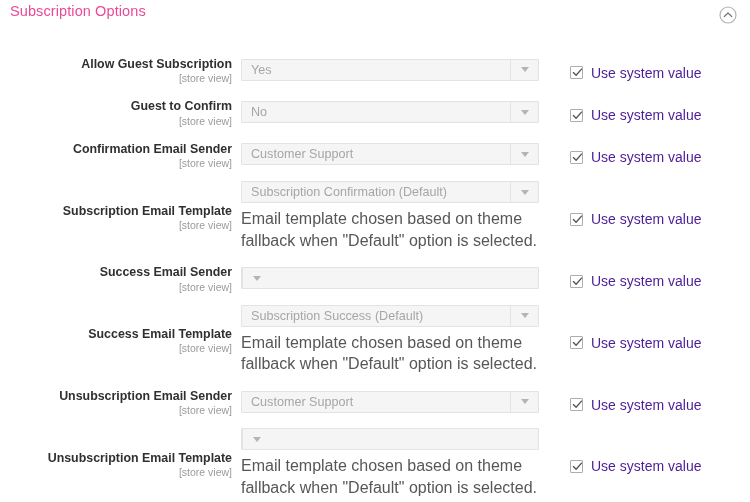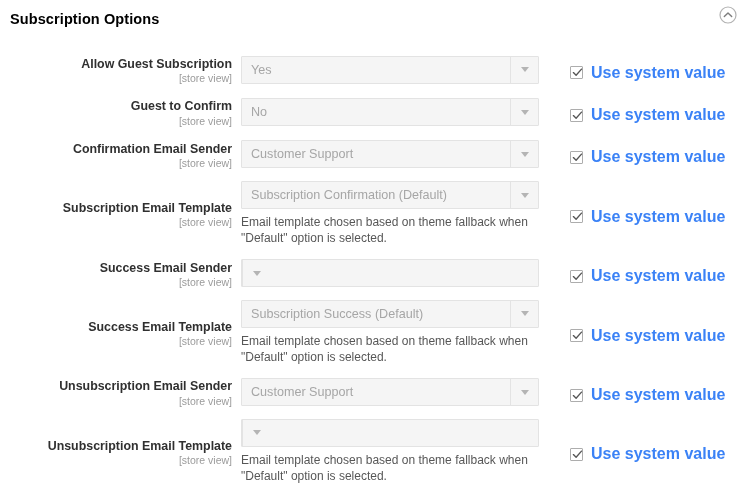--- a/index.html
+++ b/index.html
@@ -25,25 +25,25 @@
   
   .section-header {
     position: relative;
     height: 36px;
     padding: 0 22px 0 10px;
     display: flex;
     align-items: flex-start;
   }
   .section-title {
     font-size: 14.5px;
-    font-weight: bold;
-    color: #000000;
+    font-weight: normal;
+    color: #ec4899;
     letter-spacing: 0.1px;
     line-height: 1;
-    padding-top: 12px;
+    padding-top: 4px;
   }
   .collapse-toggle {
     position: absolute;
     right: 11px;
     top: 4px;
     width: 22px;
     height: 22px;
     display: flex;
     align-items: center;
     justify-content: center;
@@ -88,21 +88,21 @@
     margin-top: 1px;
   }
 
   .control-col {
     flex: 0 0 298px;
     width: 298px;
   }
 
   .select-box {
     position: relative;
-    height: 28px;
+    height: 22px;
     background: #f5f5f5;
     border: 1px solid #e3e3e3;
     border-radius: 1px;
     box-sizing: border-box;
     display: flex;
     align-items: center;
     cursor: default;
   }
   .select-value {
     font-size: 12.6px;
@@ -125,21 +125,21 @@
   }
   .select-arrow .caret {
     width: 0;
     height: 0;
     border-left: 4.5px solid transparent;
     border-right: 4.5px solid transparent;
     border-top: 5px solid #b4b4b4;
   }
 
   .field-note {
-    font-size: 12px;
+    font-size: 16px;
     color: #575757;
     line-height: 1.35;
     margin-top: 5px;
     max-width: 296px;
   }
 
   .checkbox-col {
     flex: 0 0 auto;
     margin-left: 31px;
     display: flex;
@@ -157,25 +157,24 @@
     position: relative;
     flex: 0 0 13px;
   }
   .checkbox-box svg {
     position: absolute;
     left: 1px;
     top: 0px;
     display: block;
   }
   .checkbox-label {
-    font-size: 16px;
-    color: #3b82f6;
+    font-size: 14px;
+    color: #4c1d95;
     margin-left: 8px;
     white-space: nowrap;
-    font-weight: bold;
   }
 </style>
 </head>
 <body>
 
 <div class="section">
 
   <div class="section-header">
     <div class="section-title">Subscription Options</div>
     <div class="collapse-toggle">

